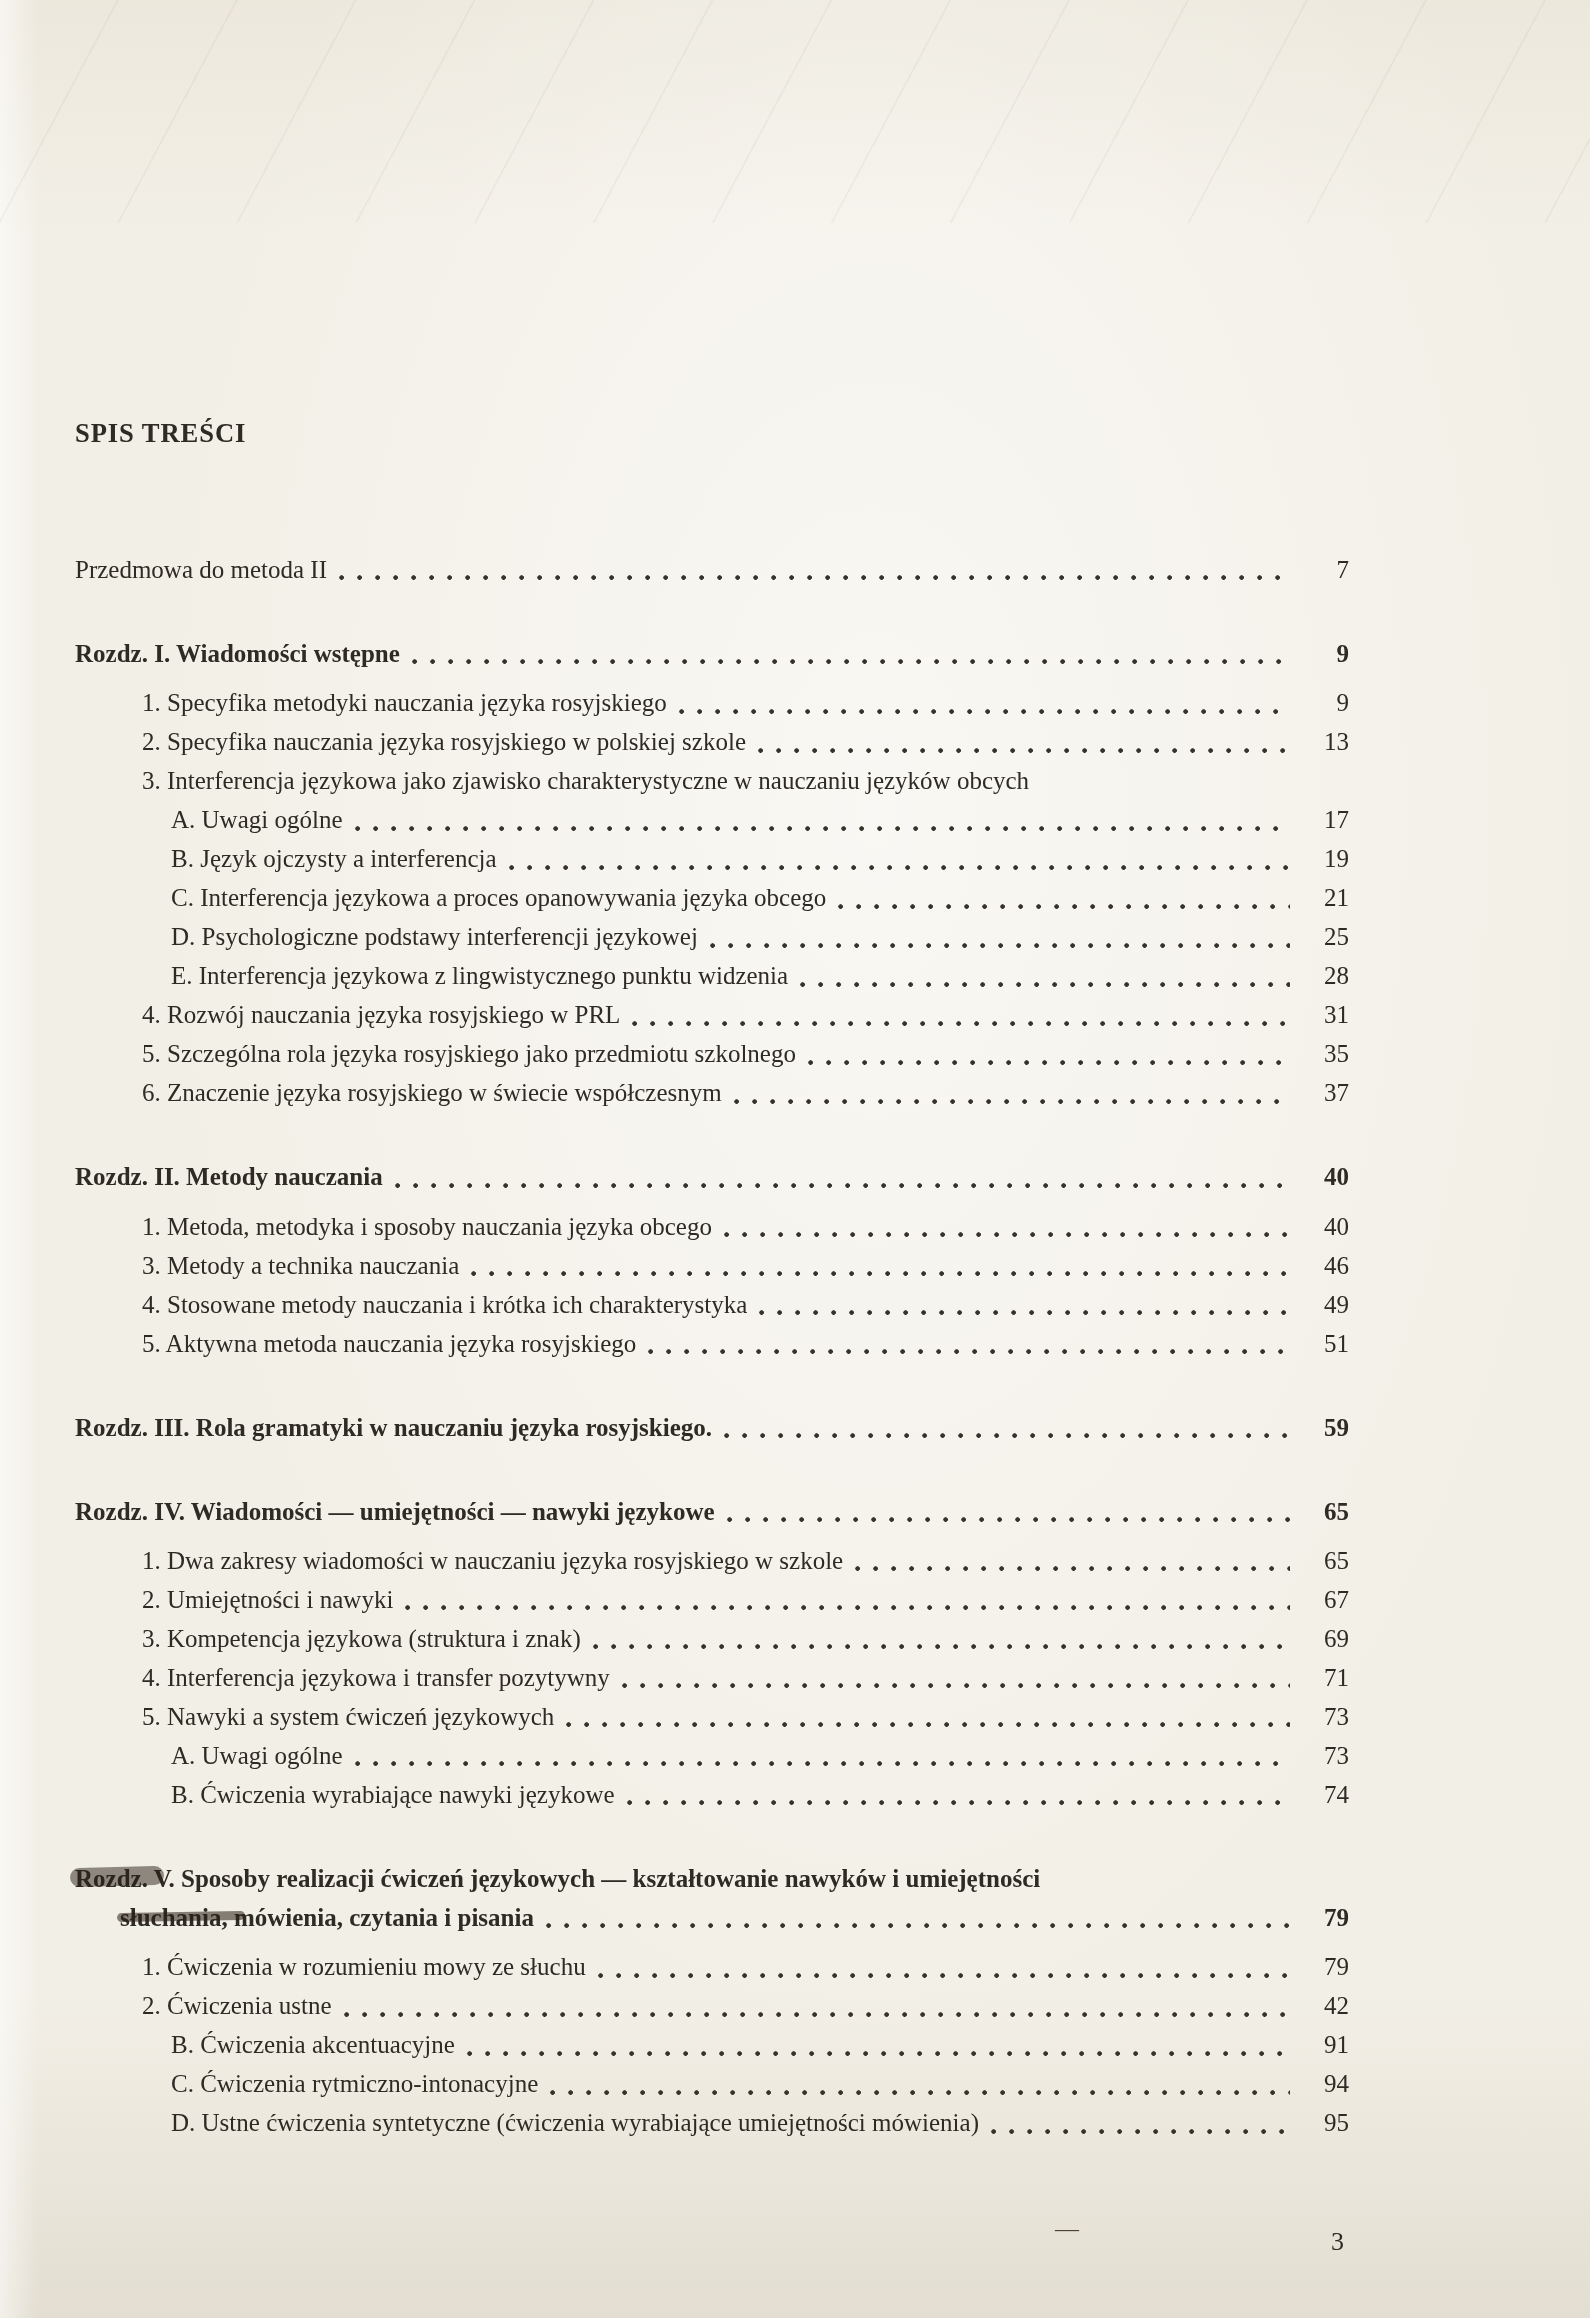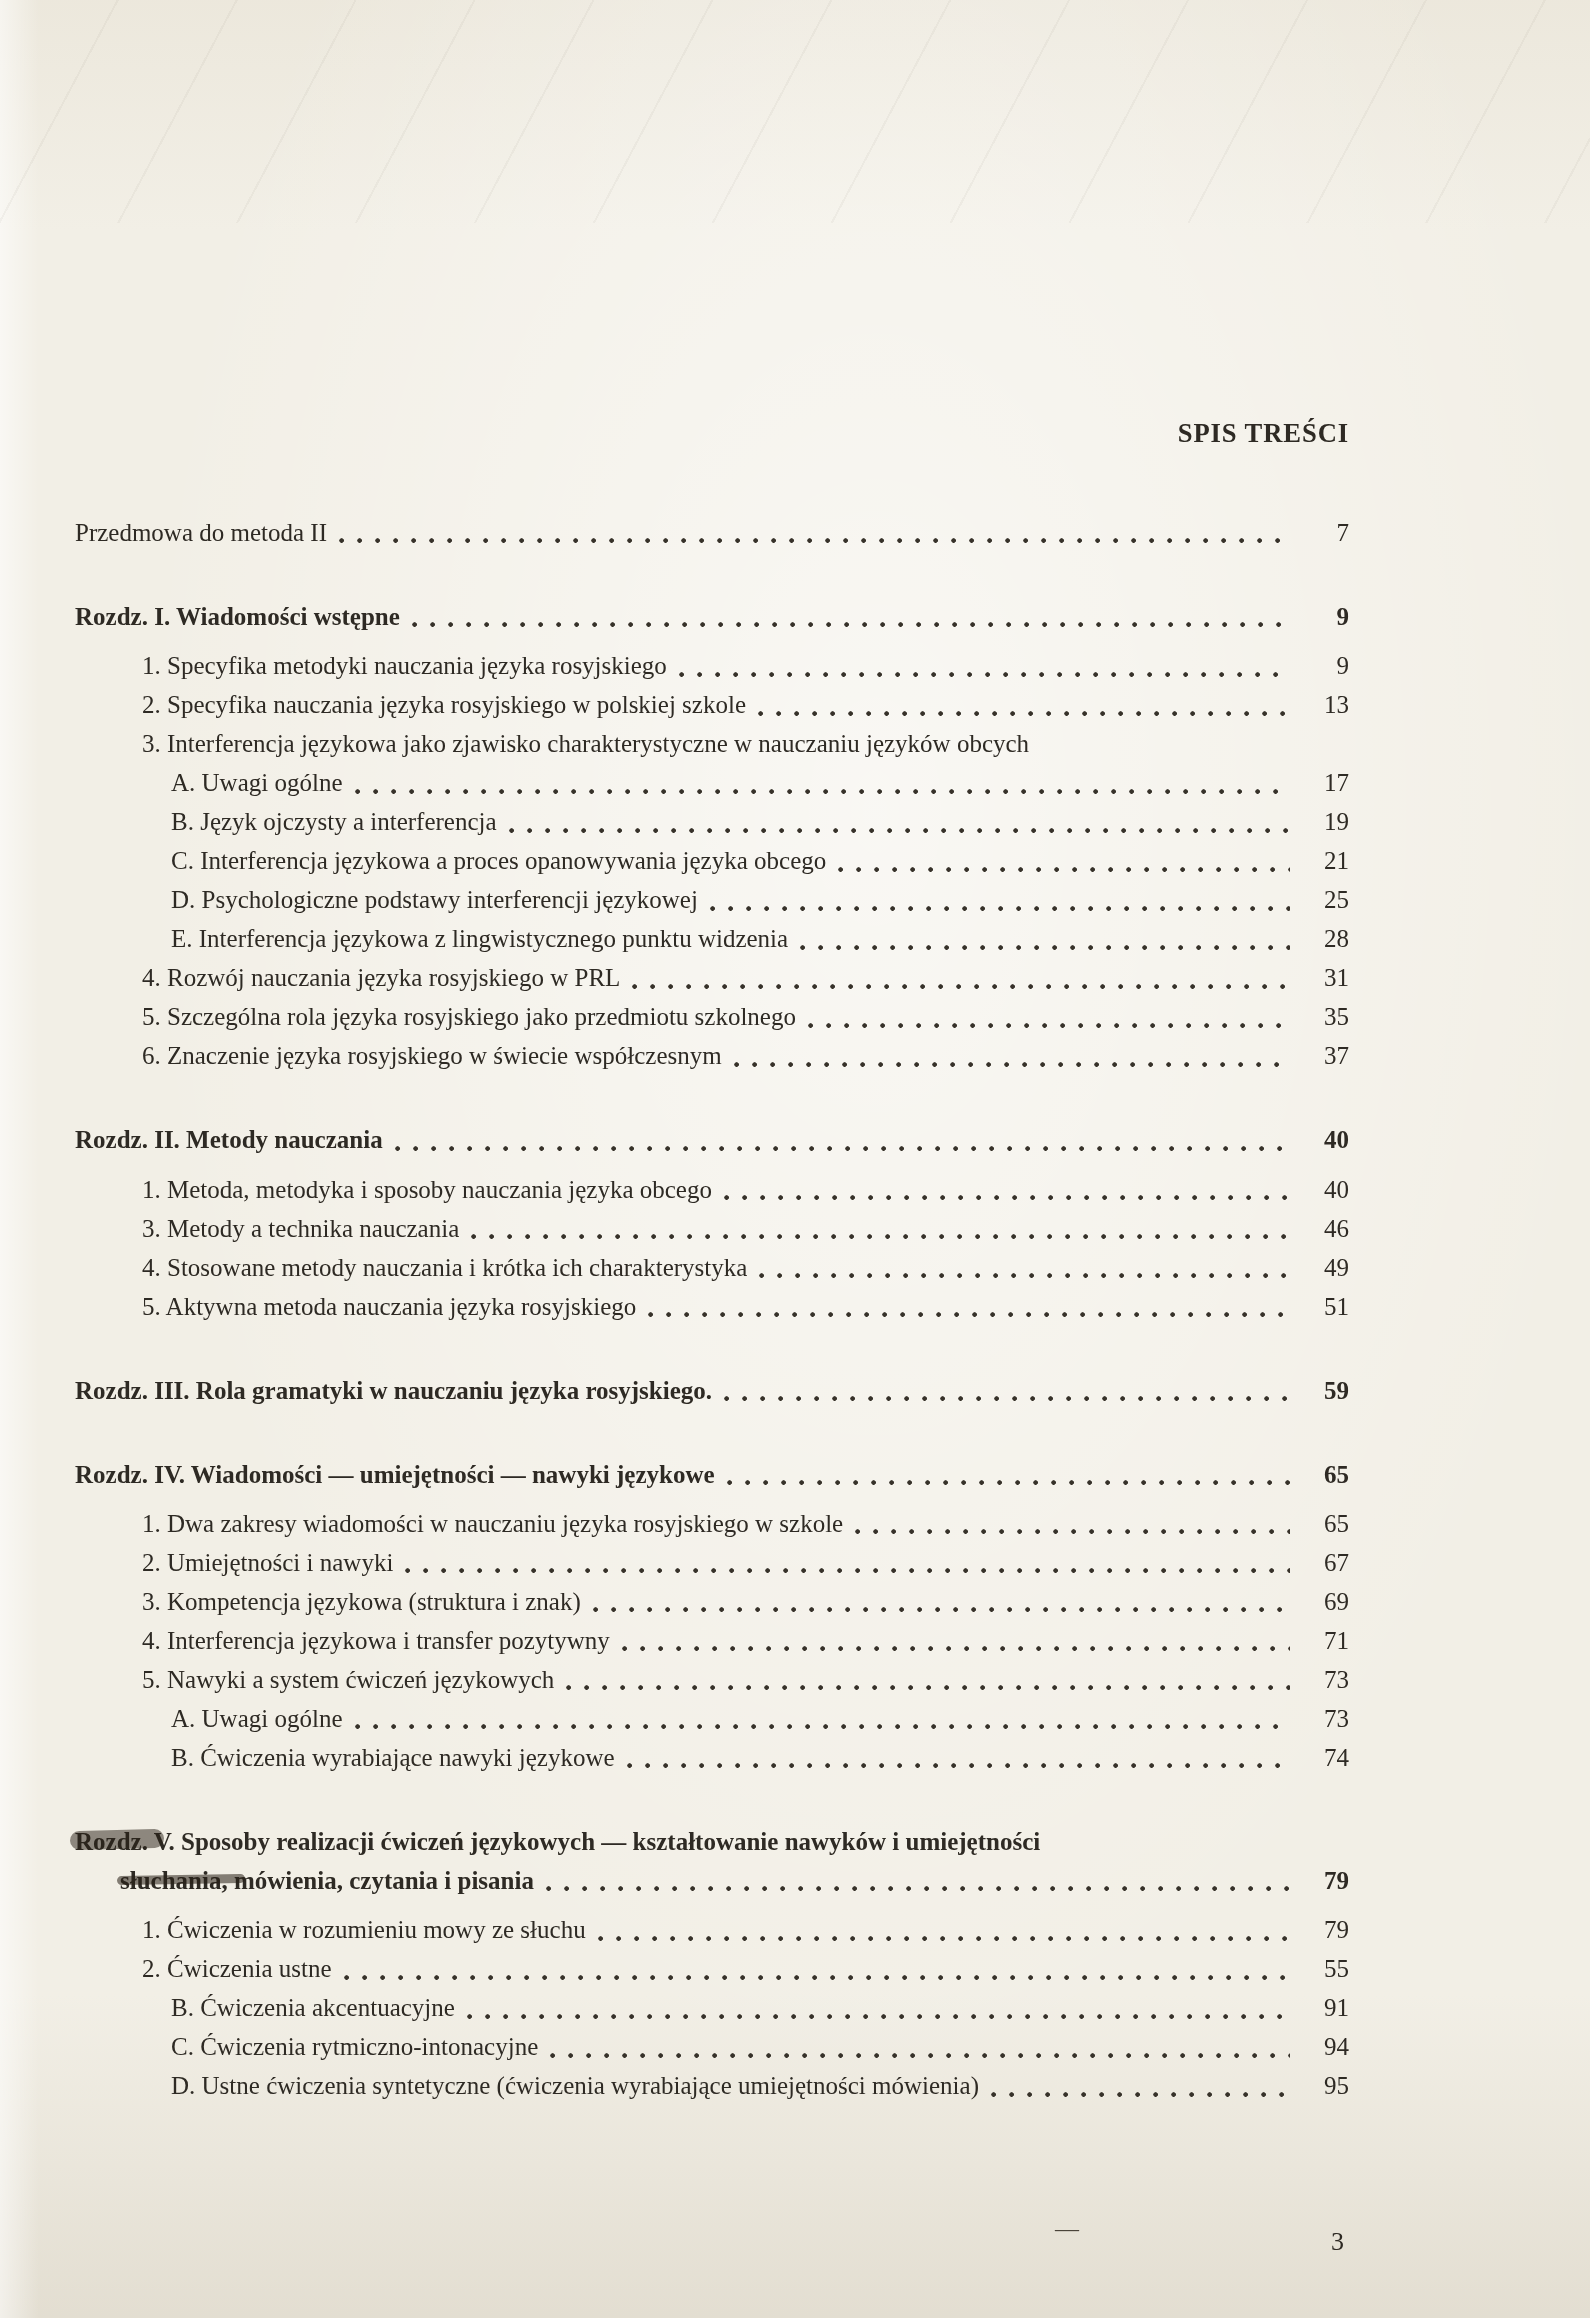--- a/index.html
+++ b/index.html
@@ -23,25 +23,25 @@
     pointer-events: none;
   }
   .content {
     position: absolute;
     left: 75px;
     right: 242px;
     top: 0;
     padding-top: 418px;
   }
   .title {
-    text-align: right;
+    text-align: left;
     font-weight: bold;
     font-size: 26.6px;
     letter-spacing: 0.9px;
-    margin: 0 0 64px 0;
+    margin: 0 0 101px 0;
   }
   .row { display: flex; line-height: 39px; font-size: 25px; }
   .lv1 { padding-left: 67px; }
   .lv2 { padding-left: 96px; }
   .bold { font-weight: bold; }
   .chapter { margin-top: 45px; margin-bottom: 10.3px; }
   .cont { margin-top: -10.3px; margin-bottom: 10.3px; padding-left: 45px; }
   .label { white-space: nowrap; }
   .dots {
     flex: 1;
@@ -227,21 +227,21 @@
     <span class="pagenum">79</span>
   </div>
         <div class="row lv1">
     <span class="label">1. Ćwiczenia w rozumieniu mowy ze słuchu</span>
     <span class="dots"></span>
     <span class="pagenum">79</span>
   </div>
         <div class="row lv1">
     <span class="label">2. Ćwiczenia ustne</span>
     <span class="dots"></span>
-    <span class="pagenum">55</span>
+    <span class="pagenum">42</span>
   </div>
         <div class="row lv2">
     <span class="label">B. Ćwiczenia akcentuacyjne</span>
     <span class="dots"></span>
     <span class="pagenum">91</span>
   </div>
         <div class="row lv2">
     <span class="label">C. Ćwiczenia rytmiczno-intonacyjne</span>
     <span class="dots"></span>
     <span class="pagenum">94</span>

